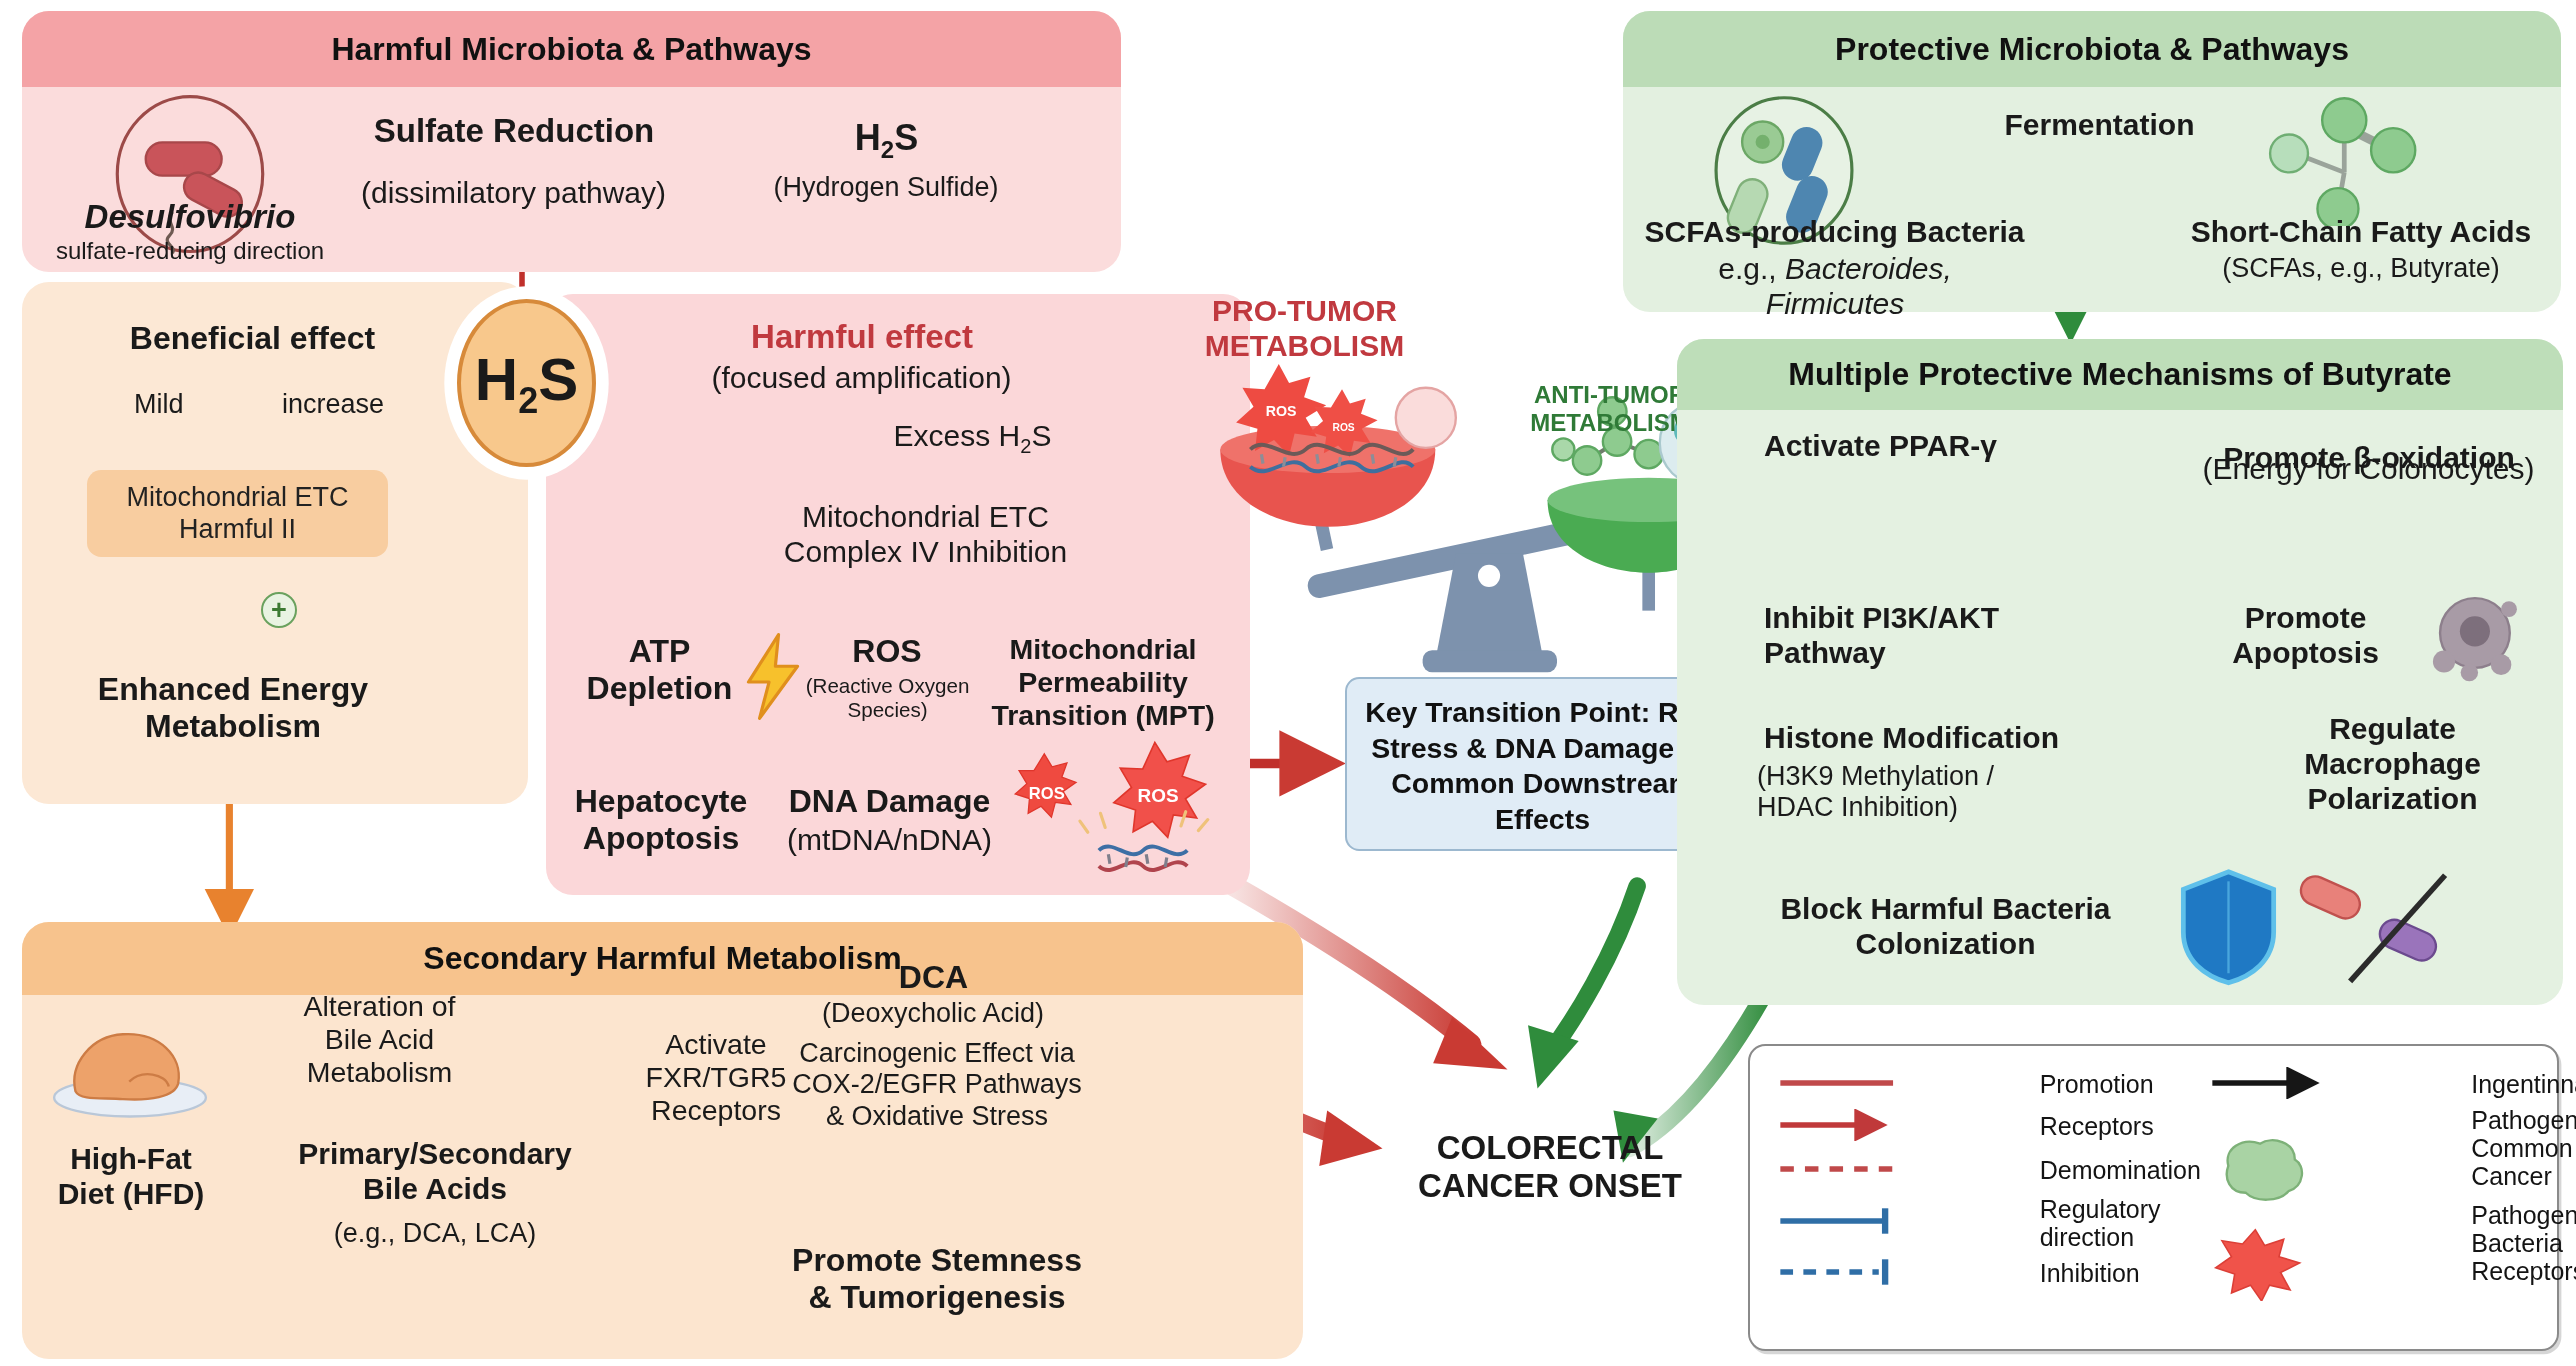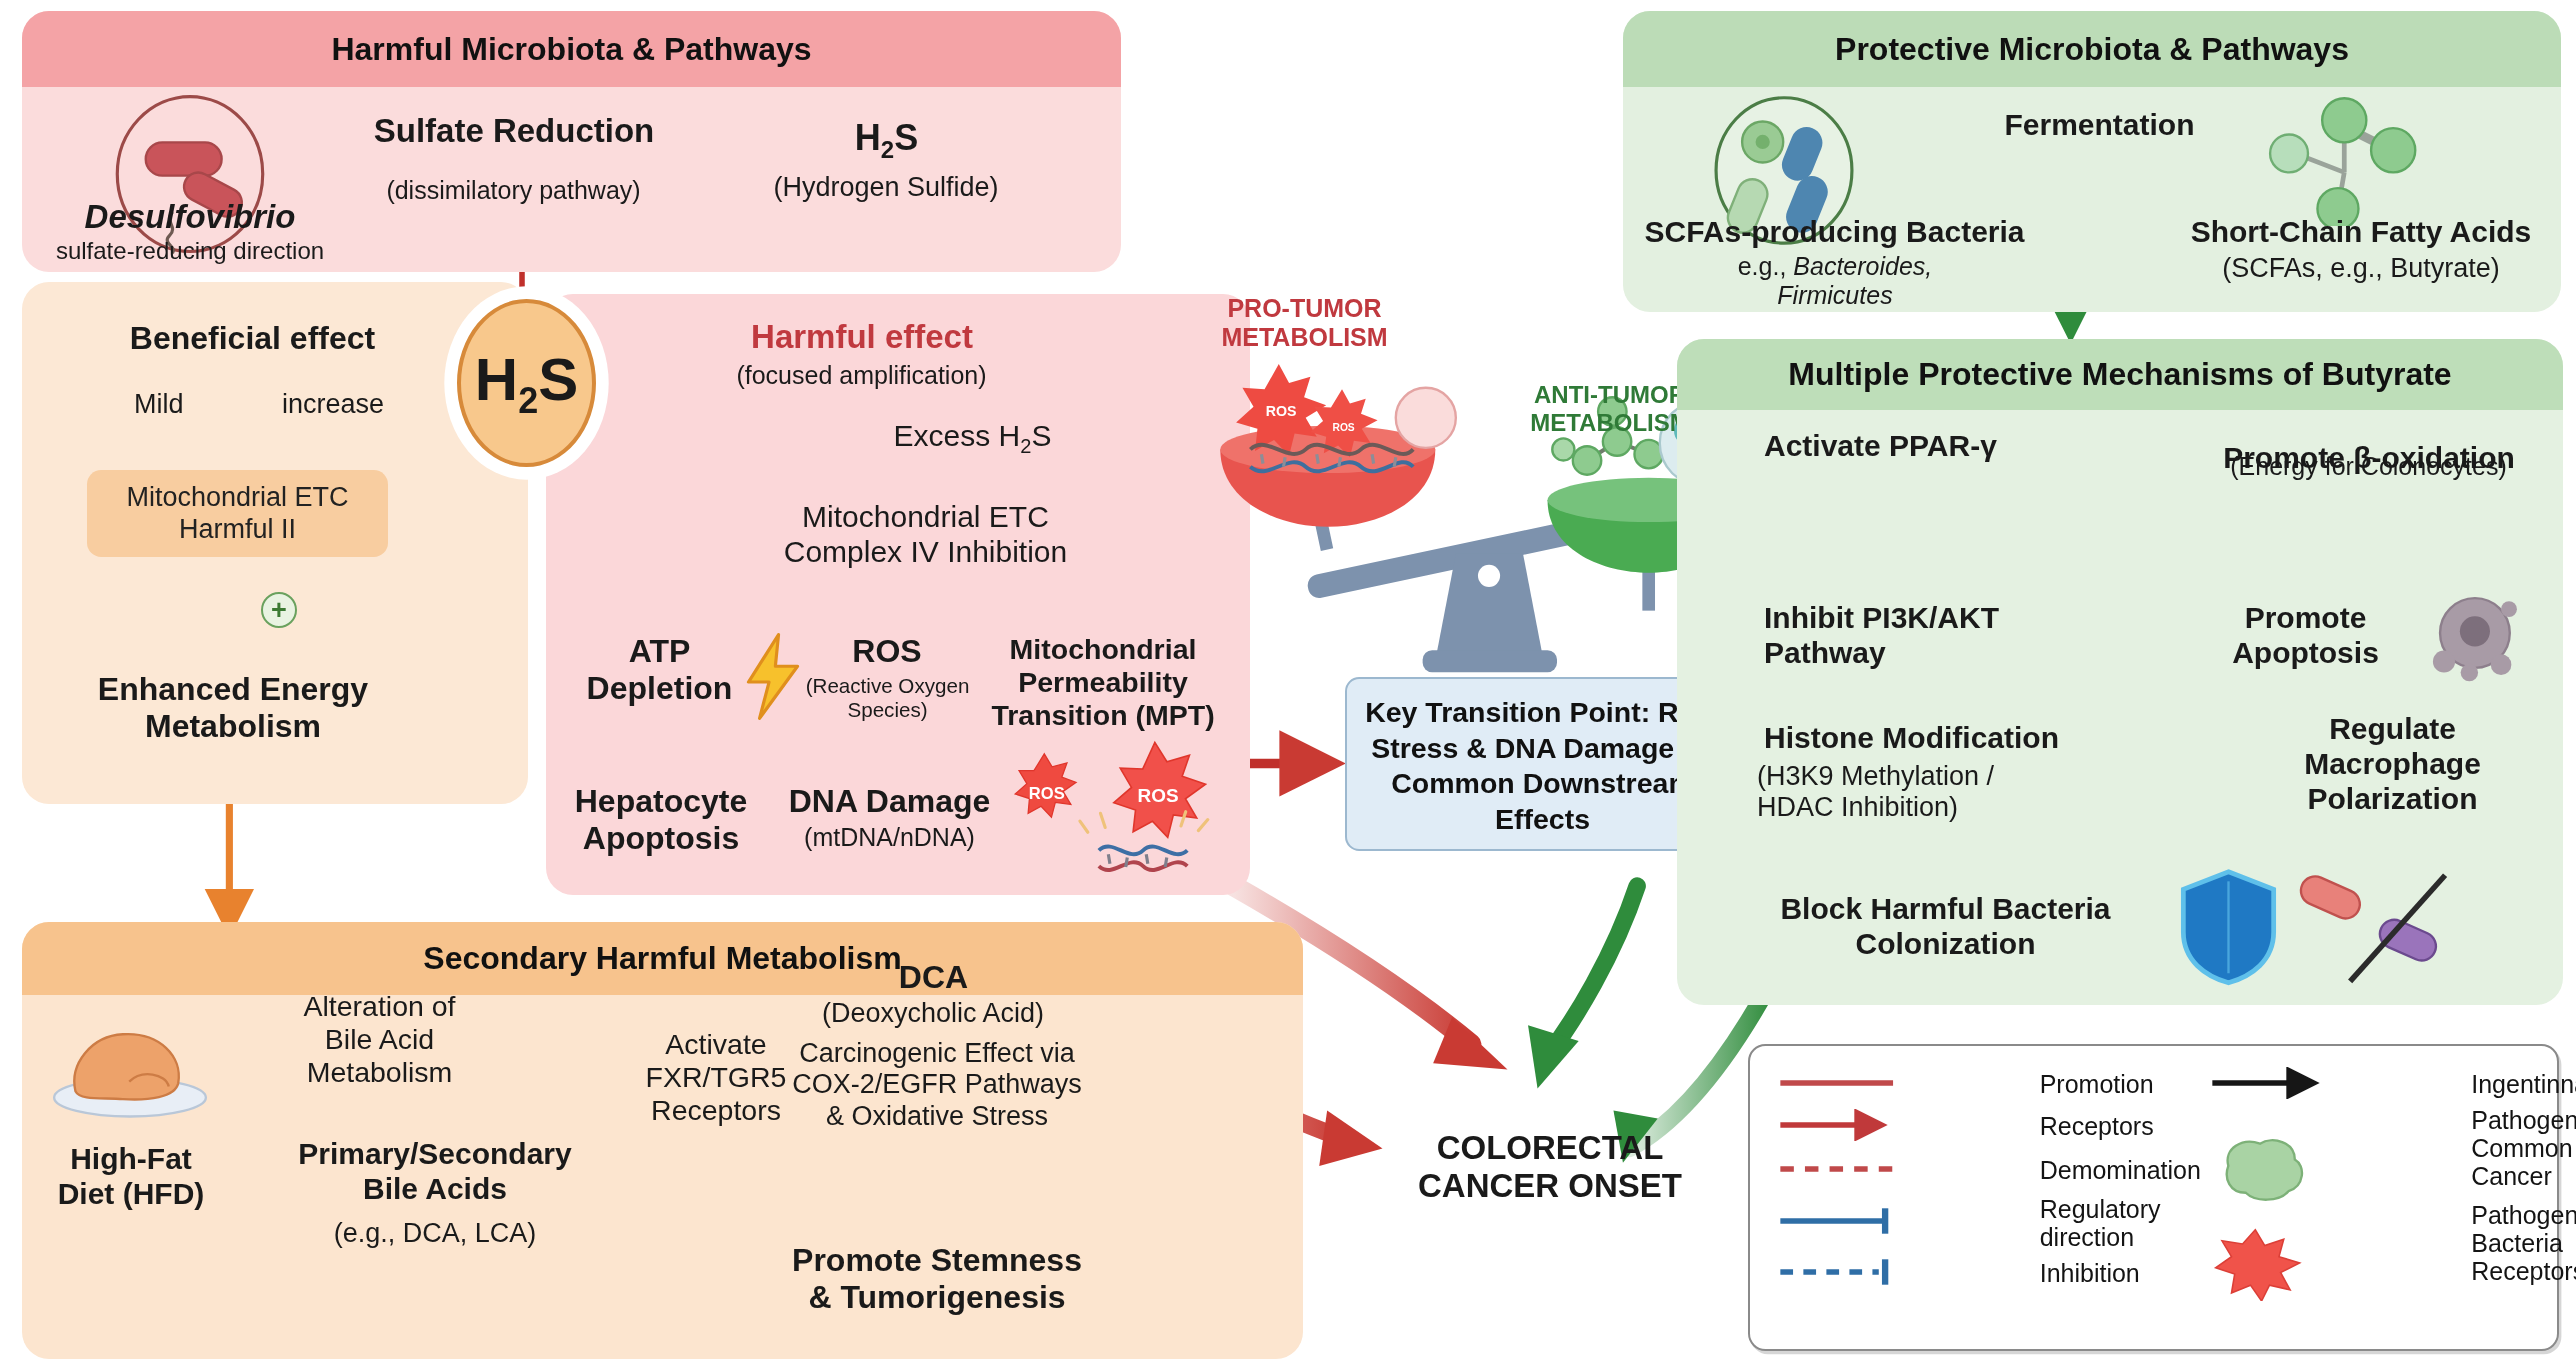--- a/index.html
+++ b/index.html
@@ -40,21 +40,21 @@
   .i{font-style:italic;}
   .red{color:#c0393f;}
   .grn{color:#2f7a37;}
 
   .fs-46{font-size:36px;}
   .fs-42{font-size:33px;}
   .fs-40{font-size:32px;}
   .fs-38{font-size:30px;}
   .fs-36{font-size:28.5px;}
   .fs-34{font-size:27px;}
-  .fs-32{font-size:25px;}
+  .fs-32{font-size:30px;}
   .fs-30{font-size:24px;}
   .fs-26{font-size:20.6px;}
 
   
   .h2s{
     width:139px;height:168px;border-radius:50%;
     background:#f8c88c;border:4px solid #d78a3a;
     display:flex;align-items:center;justify-content:center;
     font-size:60px;font-weight:bold;color:#1a1a1a;
     box-shadow:0 0 0 12.7px #ffffff;

